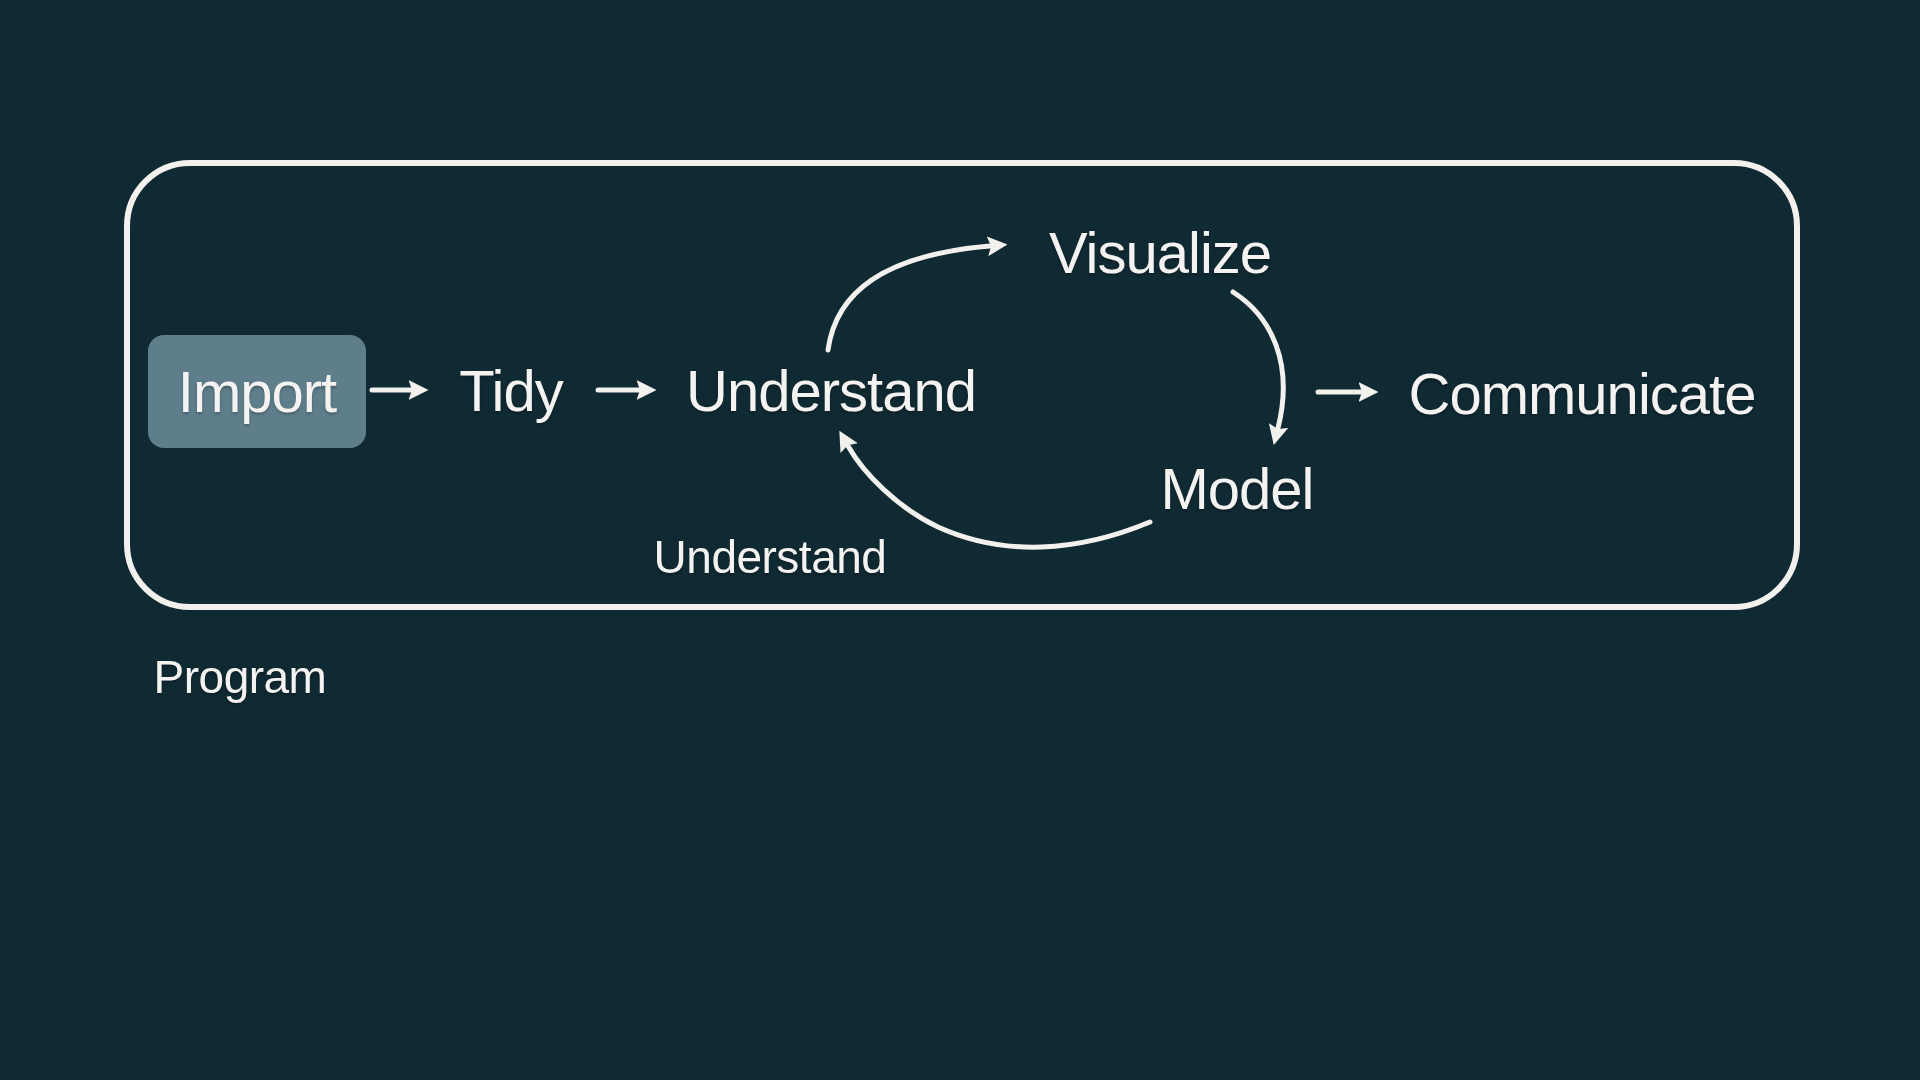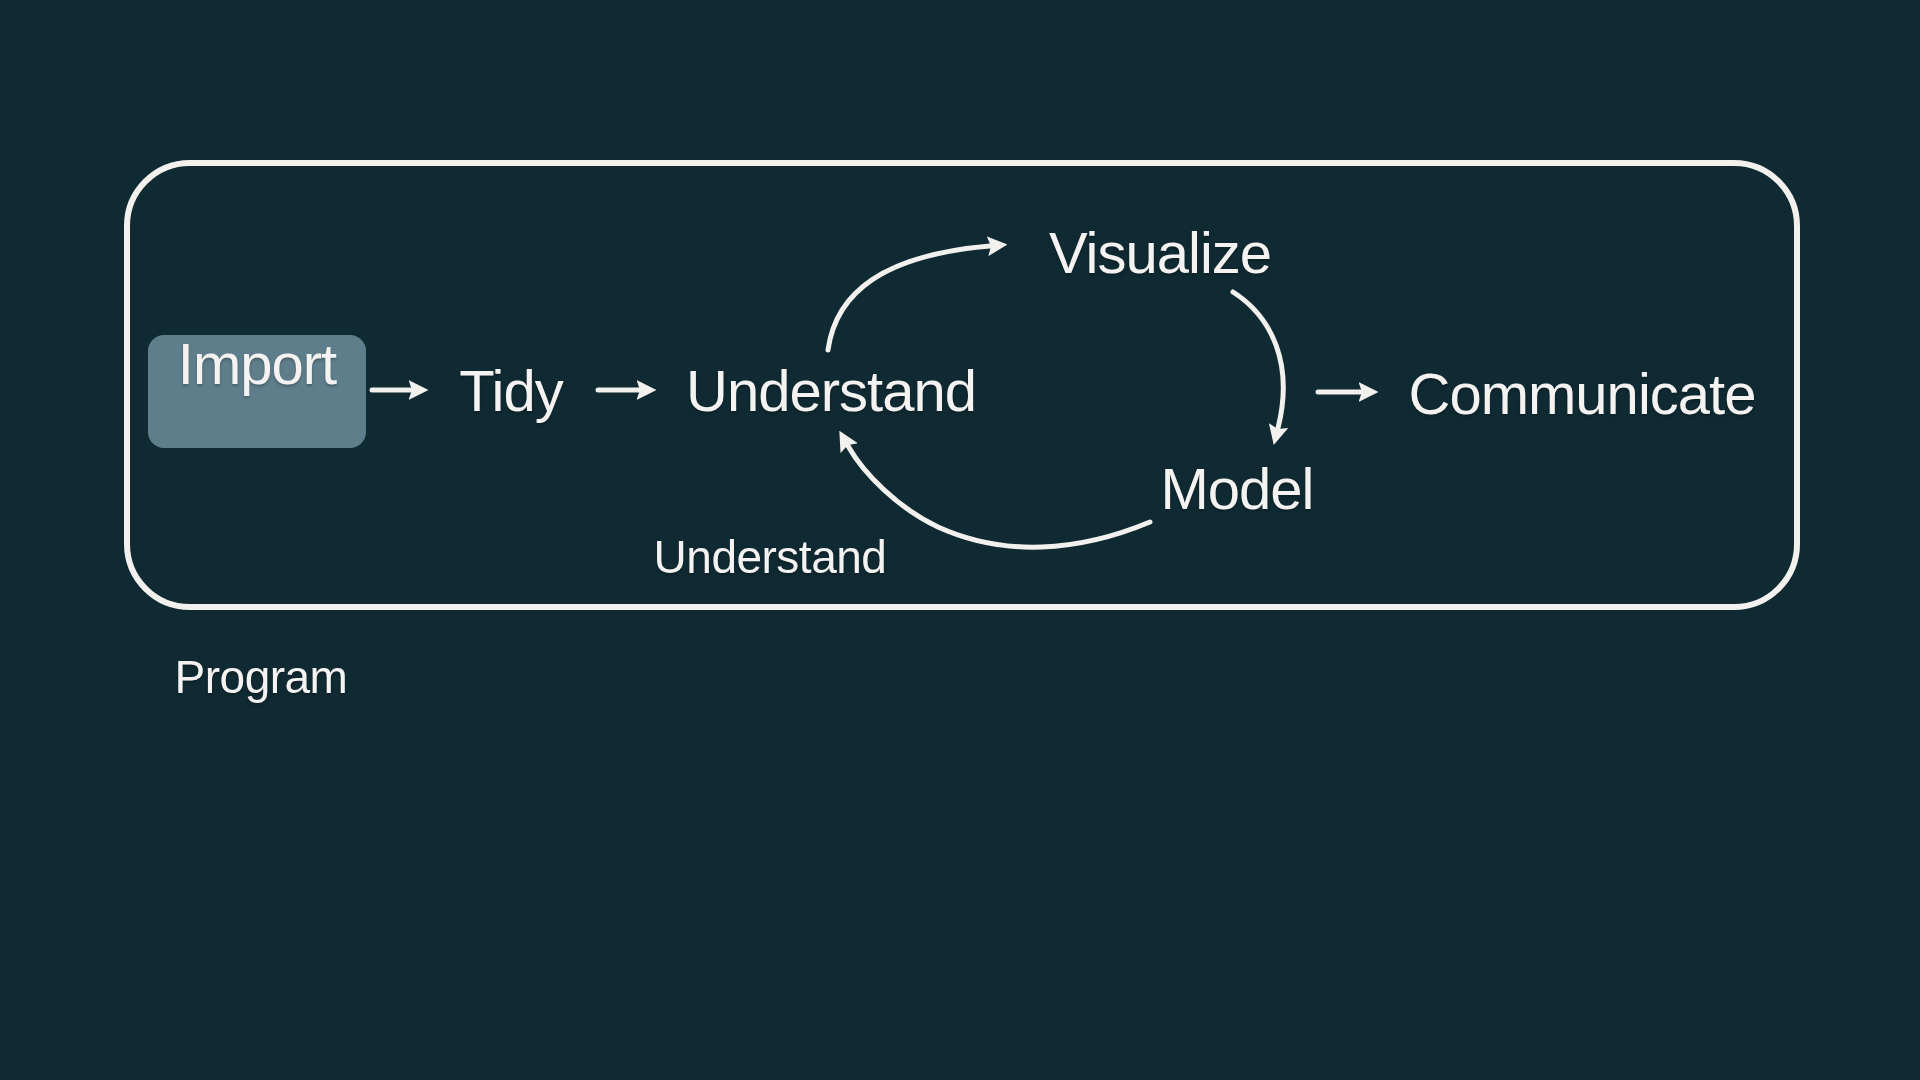--- a/index.html
+++ b/index.html
@@ -34,37 +34,37 @@
     line-height:1;
     text-shadow:0 2px 3px rgba(0,0,0,0.25);
   }
   .label.small{font-size:46px;letter-spacing:-0.5px;}
   .import-chip{
     position:absolute;
     left:148px;top:335px;
     width:218px;height:113px;
     background:var(--chip);
     border-radius:16px;
-    display:flex;align-items:flex-start;justify-content:center;
+    display:flex;align-items:center;justify-content:center;
   }
   .import-chip .label{
     position:static;transform:none;
   }
   .arrows{
     position:absolute;left:0;top:0;width:1920px;height:1080px;
     pointer-events:none;
   }
   
   .pos-tidy{left:511px;top:391px;}
   .pos-transform{left:831px;top:391px;}
   .pos-visualize{left:1126px;top:253px;margin-left:34px;}
   .pos-model{left:1237px;top:489px;}
   .pos-communicate{left:1582px;top:394px;}
   .pos-understand{left:770px;top:557px;}
-  .pos-program{left:261px;top:677px;}
+  .pos-program{left:240px;top:677px;}
 </style>
 </head>
 <body>
 
 <div class="slide">
 
   <div class="program-frame"></div>
 
   <div class="import-chip">
     <span class="label">Import</span>

